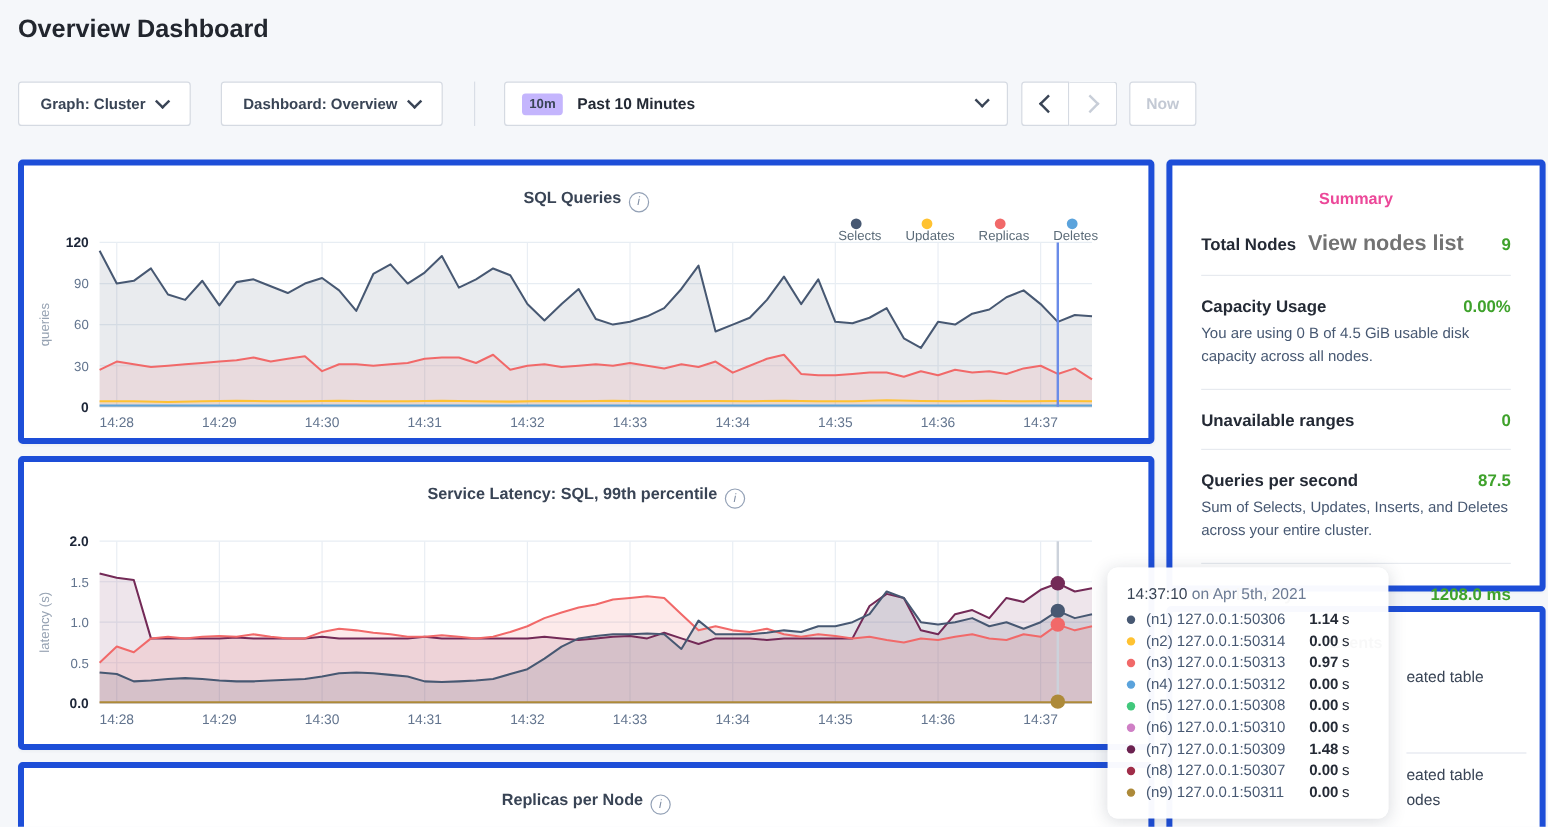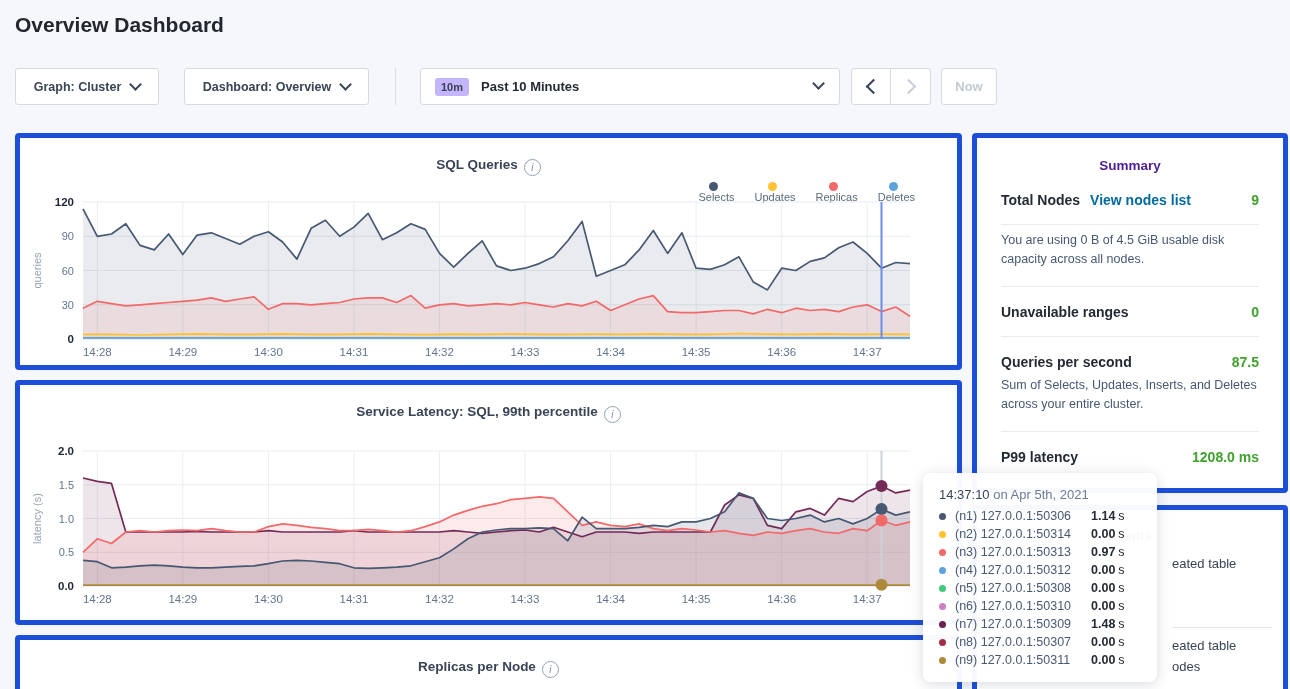--- a/index.html
+++ b/index.html
@@ -44,25 +44,25 @@
   .info-icon{display:inline-block;width:15px;height:15px;border:1px solid #93a1b6;border-radius:50%;font-size:10px;font-weight:400;color:#7f8da3;line-height:15px;text-align:center;vertical-align:-2px;margin-left:6px;font-style:italic;}
   .legend{position:absolute;top:44px;right:42px;display:flex;gap:20px;}
   .legend-item{display:flex;align-items:center;font-size:11px;color:#5b6b78;cursor:pointer;flex-direction:column;}
   .legend-item .dot{width:9px;height:9px;border-radius:50%;margin-right:6px;}
   svg.chart{position:absolute;left:0;top:0;}
   .ytick{font-size:11px;fill:#62748e;}
   .boldtick{font-weight:700;fill:#1d2638;font-size:11.5px;}
   .xtick{font-size:11.5px;fill:#62748e;}
   .yunit{font-size:11px;fill:#97a3b3;}
   
-  .summary-title{margin:20px 0 2px 0;text-align:center;font-size:13.5px;font-weight:700;color:#4c1d95;}
+  .summary-title{margin:20px 0 2px 0;text-align:center;font-size:13.5px;font-weight:700;color:#ec4899;}
   .sum-body{padding:0 24px;}
   .sum-row{display:flex;align-items:baseline;padding-top:17px;}
   .sum-label{font-size:14px;font-weight:700;color:#242a35;}
-  .sum-link{font-size:14px;font-weight:700;color:#0369a1;margin-left:10px;cursor:pointer;text-decoration:none;}
+  .sum-link{font-size:18px;font-weight:700;color:#737373;margin-left:10px;cursor:pointer;text-decoration:none;}
   .sum-value{margin-left:auto;font-size:14px;font-weight:700;color:#3fa22c;}
   .sum-sub{font-size:12.5px;color:#475872;line-height:1.55;padding-top:6px;}
   .sum-div{border-top:1px solid #e7eaef;margin-top:16px;}
   
   .events-title{margin-top:18px;text-align:center;font-size:13.5px;font-weight:700;color:#242a35;}
   .frag{position:absolute;font-size:13px;color:#394455;}
   .frag-1{left:1172px;top:556px;}
   .frag-2{left:1172px;top:638px;}
   .frag-3{left:1172px;top:659px;}
   .events-div{position:absolute;left:1172px;top:627px;width:100px;border-top:1px solid #e3e7ee;}
@@ -236,20 +236,24 @@
 
 <div class="card card-summary">
   <div class="summary-title">Summary</div>
   <div class="sum-body">
     <div class="sum-row">
       <span class="sum-label">Total Nodes</span>
       <a class="sum-link">View nodes list</a>
       <span class="sum-value">9</span>
     </div>
     <div class="sum-div"></div>
+    <div class="sum-row">
+      <span class="sum-label">Capacity Usage</span>
+      <span class="sum-value">0.00%</span>
+    </div>
     <div class="sum-sub">You are using 0 B of 4.5 GiB usable disk capacity across all nodes.</div>
     <div class="sum-div"></div>
     <div class="sum-row">
       <span class="sum-label">Unavailable ranges</span>
       <span class="sum-value">0</span>
     </div>
     <div class="sum-div"></div>
     <div class="sum-row">
       <span class="sum-label">Queries per second</span>
       <span class="sum-value">87.5</span>

